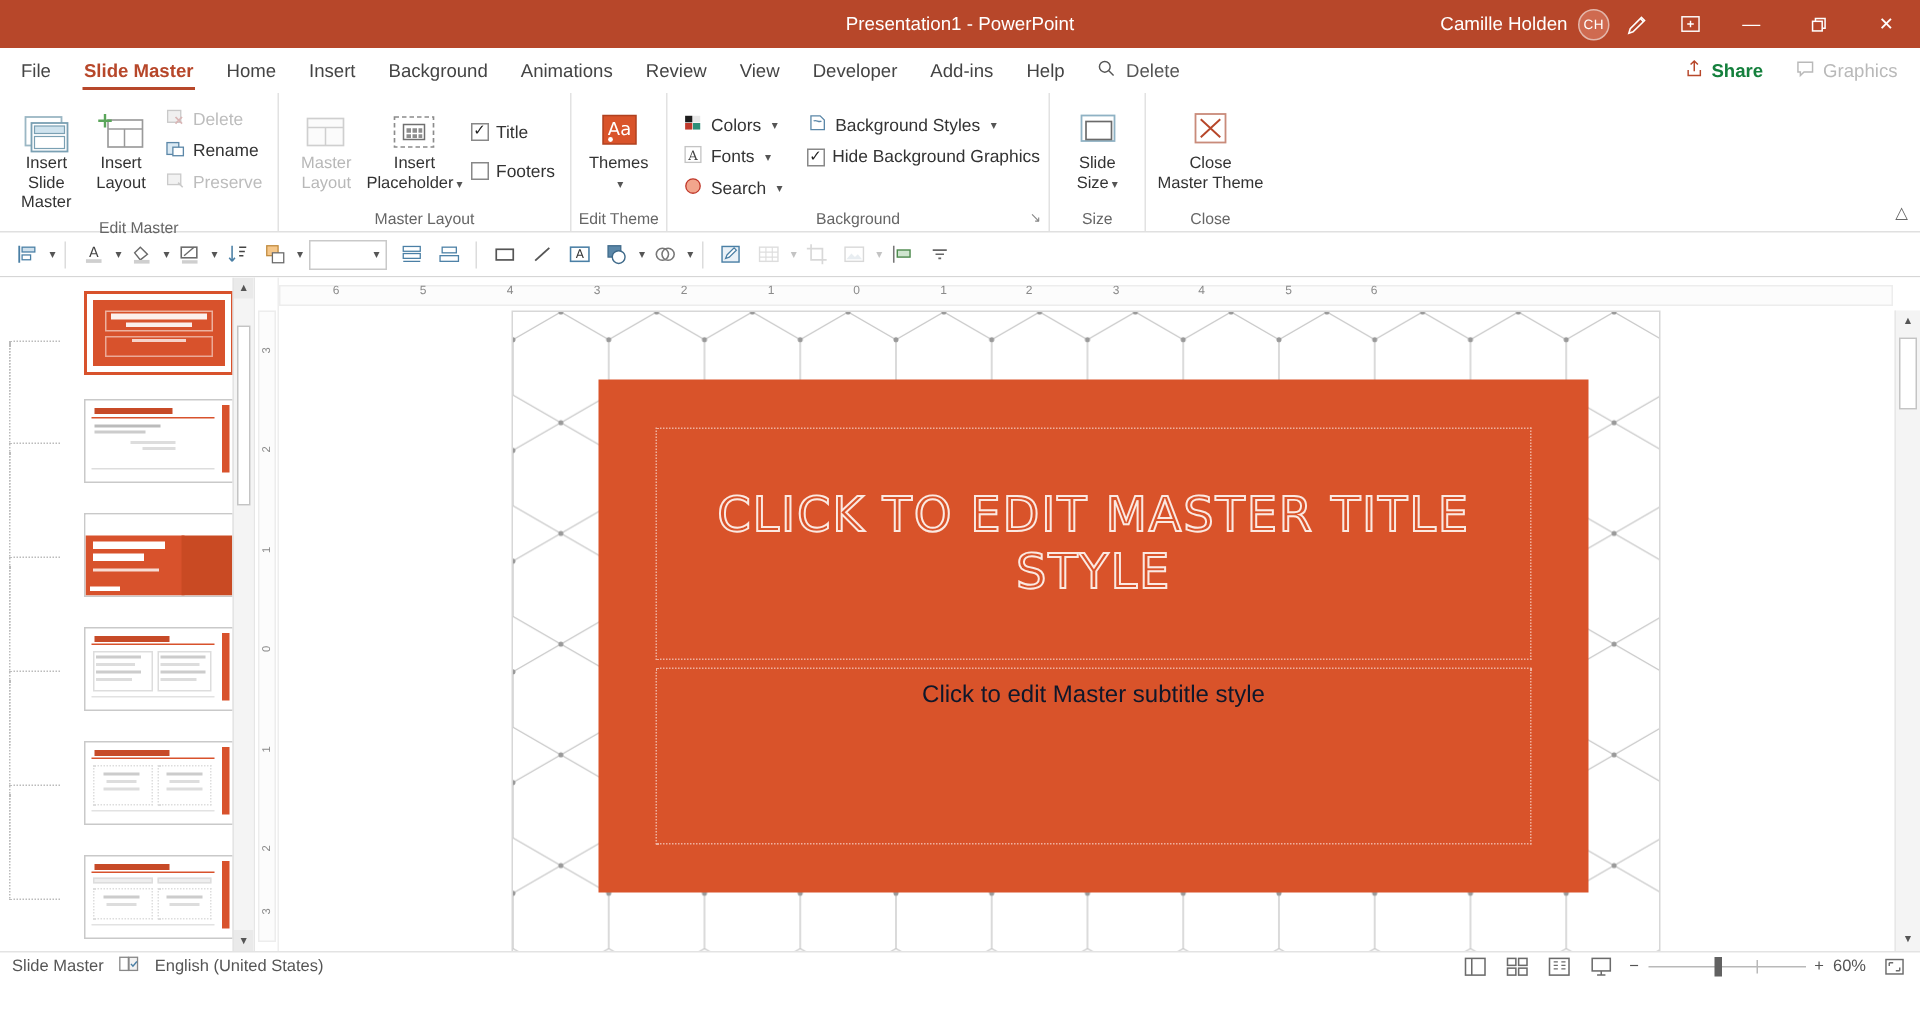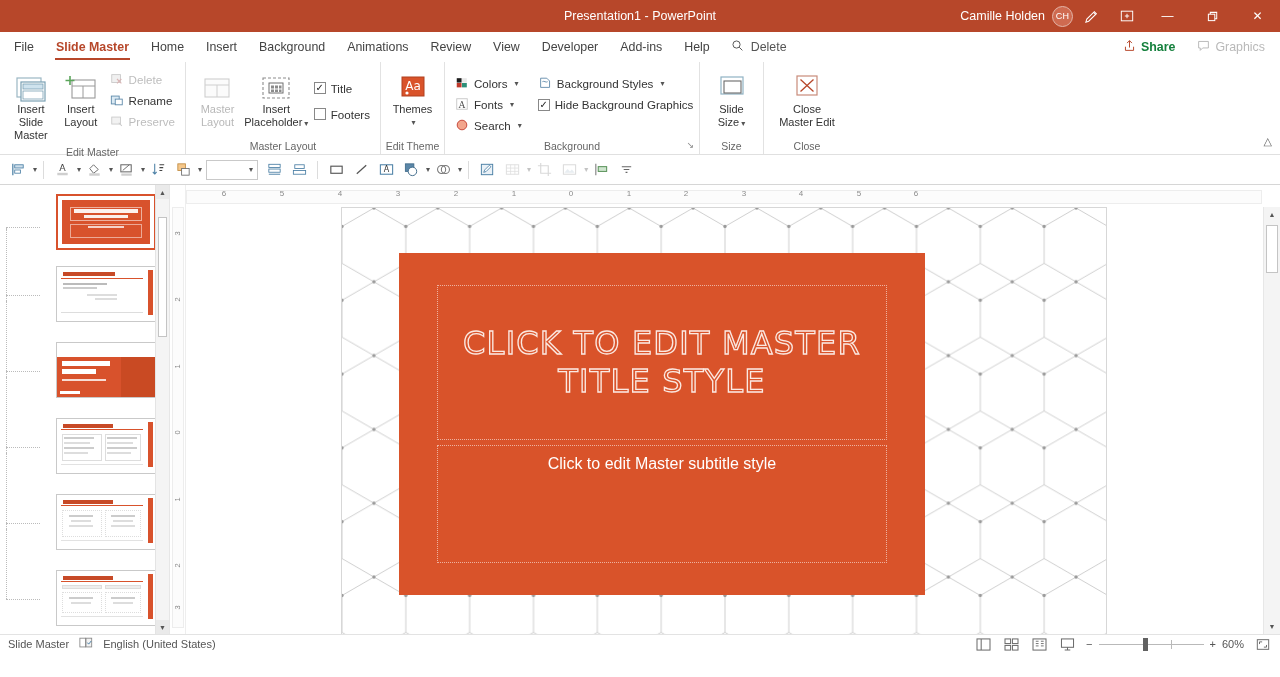--- a/index.html
+++ b/index.html
@@ -194,21 +194,21 @@
   }
 
   .slide-area { position:absolute; left:0; right:18px; top:22px; bottom:0; display:flex;
     align-items:flex-start; justify-content:center; }
   .slide {
     width:766px; height:430px; position:relative; background:#fff;
     border:1px solid #d7d7d7; overflow:hidden;
   }
   .hexbg { position:absolute; inset:0; }
   .orange-rect {
-    position:absolute; left:57px; top:45px; width:526px; height:342px;
+    position:absolute; left:57px; top:45px; width:660px; height:342px;
     background:#d9532a;
   }
   .title-ph {
     position:absolute; left:38px; top:32px; right:38px; height:155px;
     border:1px dotted rgba(255,255,255,.55);
     display:flex; align-items:center; justify-content:center;
     text-align:center; padding:0 8px;
   }
   .title-text {
     font-family:"DejaVu Sans", sans-serif;
@@ -216,21 +216,21 @@
     font-weight:normal;
     color:#d9532a;
     -webkit-text-stroke:1.3px #fbe9e2;
     text-transform:uppercase;
   }
   .sub-ph {
     position:absolute; left:38px; top:192px; right:38px; height:118px;
     border:1px dotted rgba(255,255,255,.55);
     padding-top:9px; text-align:center;
   }
-  .sub-text { font-size:16px; color:#ffffff; }
+  .sub-text { font-size:16px; color:#0f172a; }
 
   
   .canvas-scroll {
     position:absolute; right:0; top:22px; bottom:0; width:17px;
     background:#f4f4f4; border-left:1px solid #e7e7e7;
   }
   .cs-arrow { height:15px; display:flex; align-items:center; justify-content:center;
     font-size:7px; color:#555; }
   .cs-thumb { position:absolute; left:2px; right:2px; top:18px; height:48px;
     background:#fff; border:1px solid #c4c4c4; }
@@ -521,21 +521,21 @@
   <div class="rgroup" style="width:86px">
     <div class="rgroup-body" style="justify-content:center">
       <div class="bigbtn" style="width:80px">
         <span class="ic">
           <svg width="32" height="30" viewBox="0 0 32 30">
             <rect x="6" y="3" width="20" height="19" fill="#fff" stroke="#c98b7a" stroke-width="1.2"></rect>
             <path d="M9.5 6.5l13 12M22.5 6.5l-13 12" stroke="#b7472a" stroke-width="1.3"></path>
           </svg>
         </span>
         <span>Close</span>
-        <span>Master Edit</span>
+        <span>Master Theme</span>
       </div>
     </div>
     <div class="rgroup-label">Close</div>
   </div>
 
   <span class="ribbon-collapse">△</span>
 </div>
 
 <div class="drawbar">
   <div class="dbtn">

